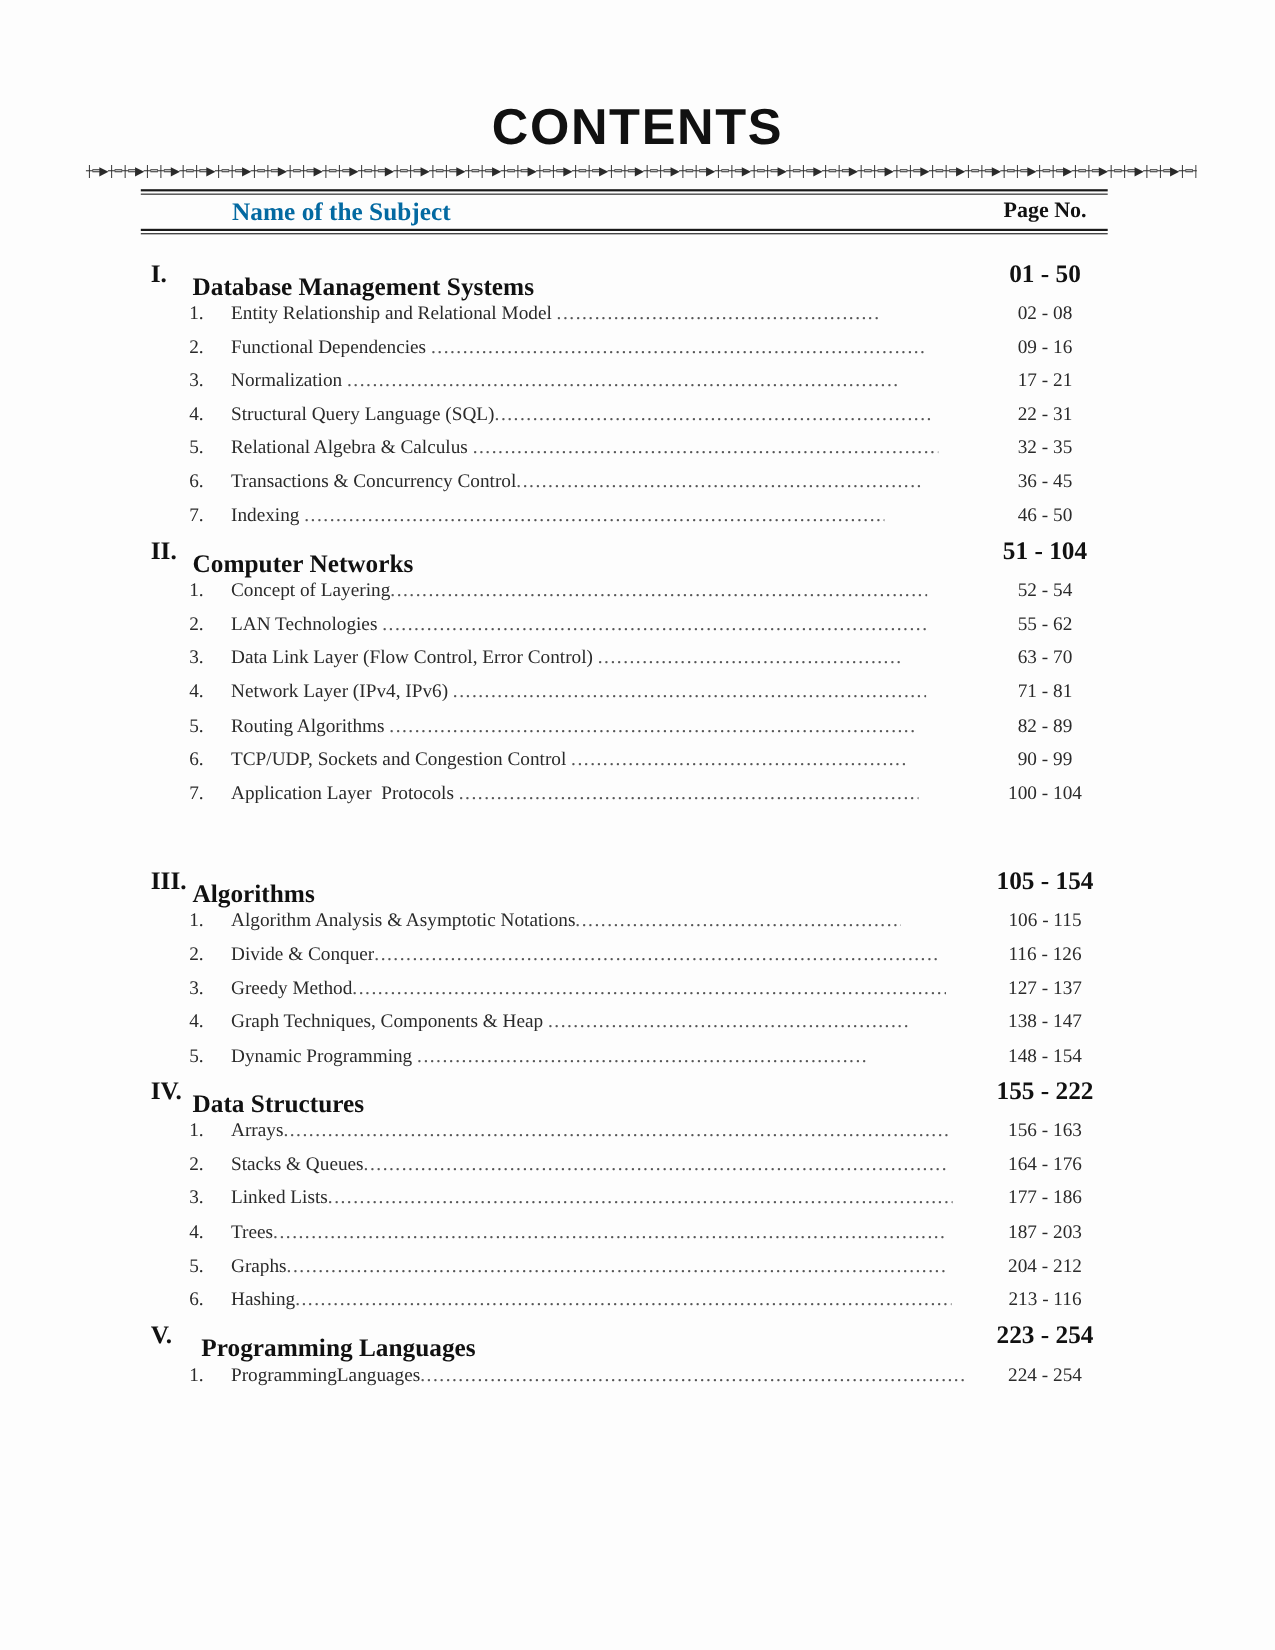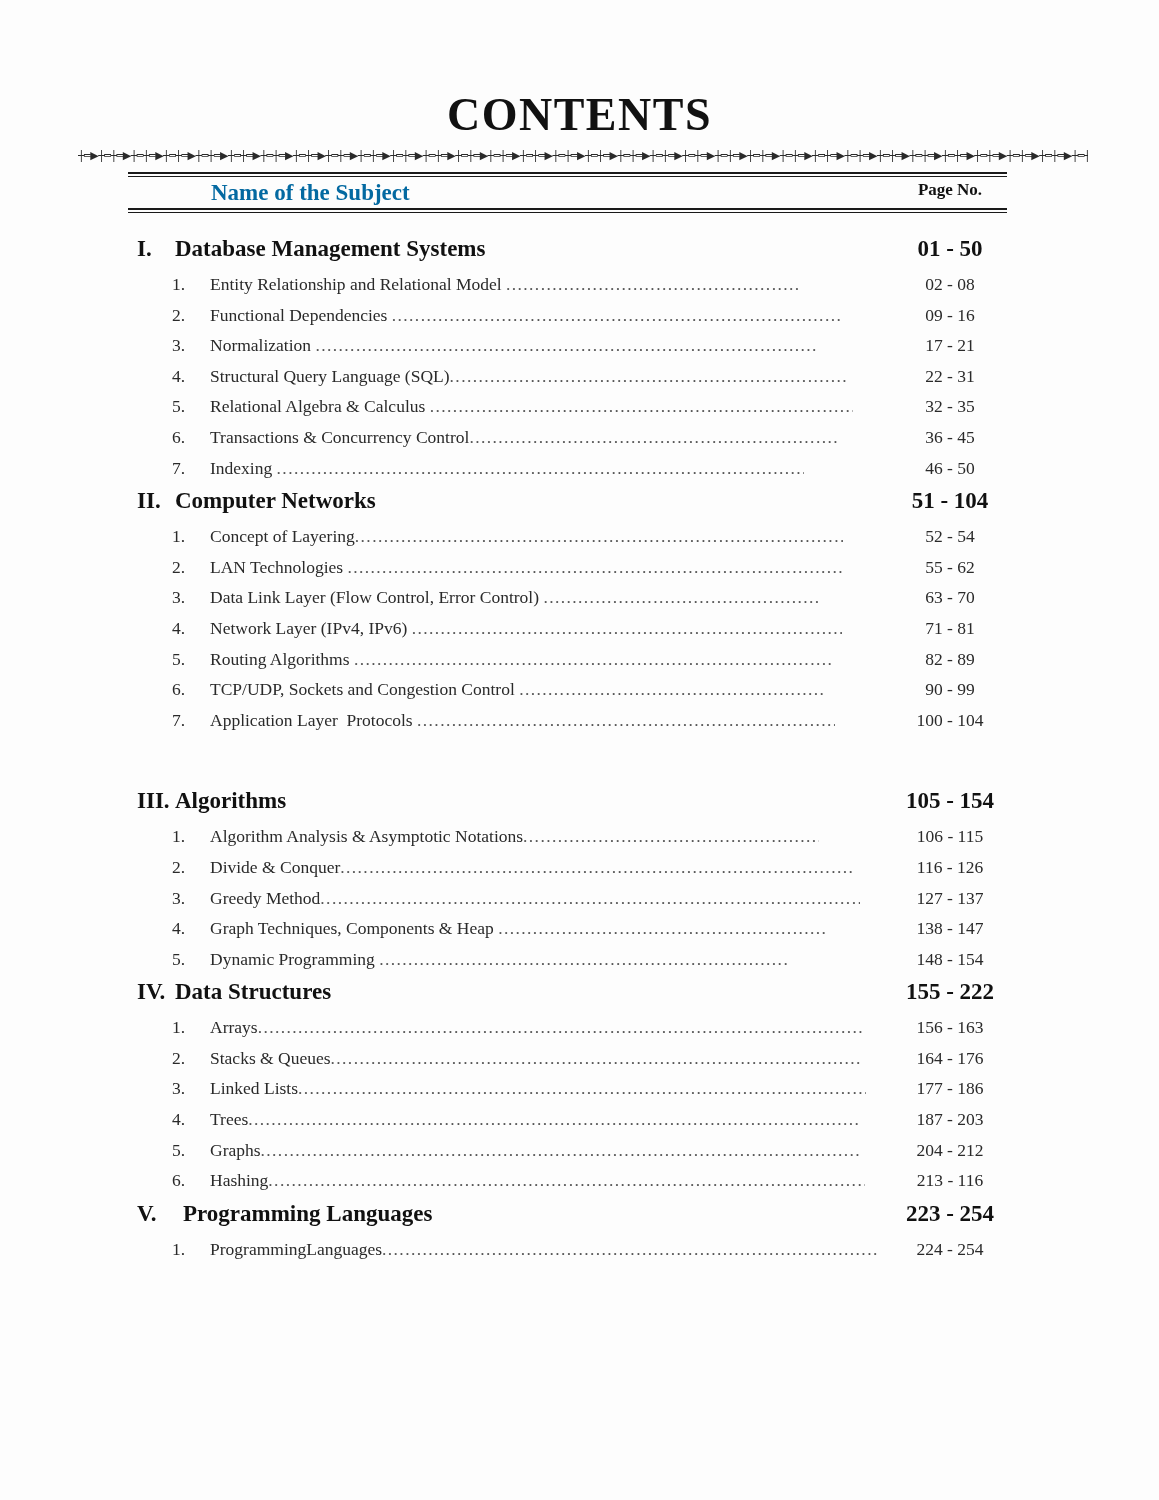--- a/index.html
+++ b/index.html
@@ -27,21 +27,21 @@
   
   .toc-title {
     position: absolute;
     left: 0;
     top: 92px;
     width: 1159px;
     text-align: center;
     font-size: 46px;
     font-weight: bold;
     letter-spacing: 1.5px;
-    font-family: Liberation Serif, serif;
+    font-family: Liberation Sans, sans-serif;
     line-height: 1;
     color: #111;
   }
 
   
   .deco-divider {
     position: absolute;
     left: 78px;
     top: 150px;
     width: 1010px;
@@ -76,21 +76,21 @@
     font-weight: bold;
     font-family: "Liberation Serif", "DejaVu Serif", serif;
     color: #0369a1;
   }
   .hdr-pageno {
     position: absolute;
     left: 855px;
     top: 180px;
     width: 190px;
     text-align: center;
-    font-size: 17px;
+    font-size: 20px;
     font-weight: bold;
     font-family: "Liberation Serif", "DejaVu Serif", serif;
     color: #111;
   }
 
   
   .toc-body {
     position: absolute;
     left: 0;
     top: 236px;
@@ -111,21 +111,21 @@
     top: 0;
     width: 38px;
     font-size: 23px;
     font-weight: bold;
     color: #111;
     font-family: "Liberation Serif", "DejaVu Serif", serif;
   }
   .sec-title {
     position: absolute;
     left: 175px;
-    top: 0;
+    top: 12px;
     font-size: 23px;
     font-weight: bold;
     color: #111;
     font-family: "Liberation Serif", "DejaVu Serif", serif;
     white-space: pre;
   }
   .sec-title.indent-wide { left: 183px; }
   .sec-pages {
     position: absolute;
     left: 855px;

